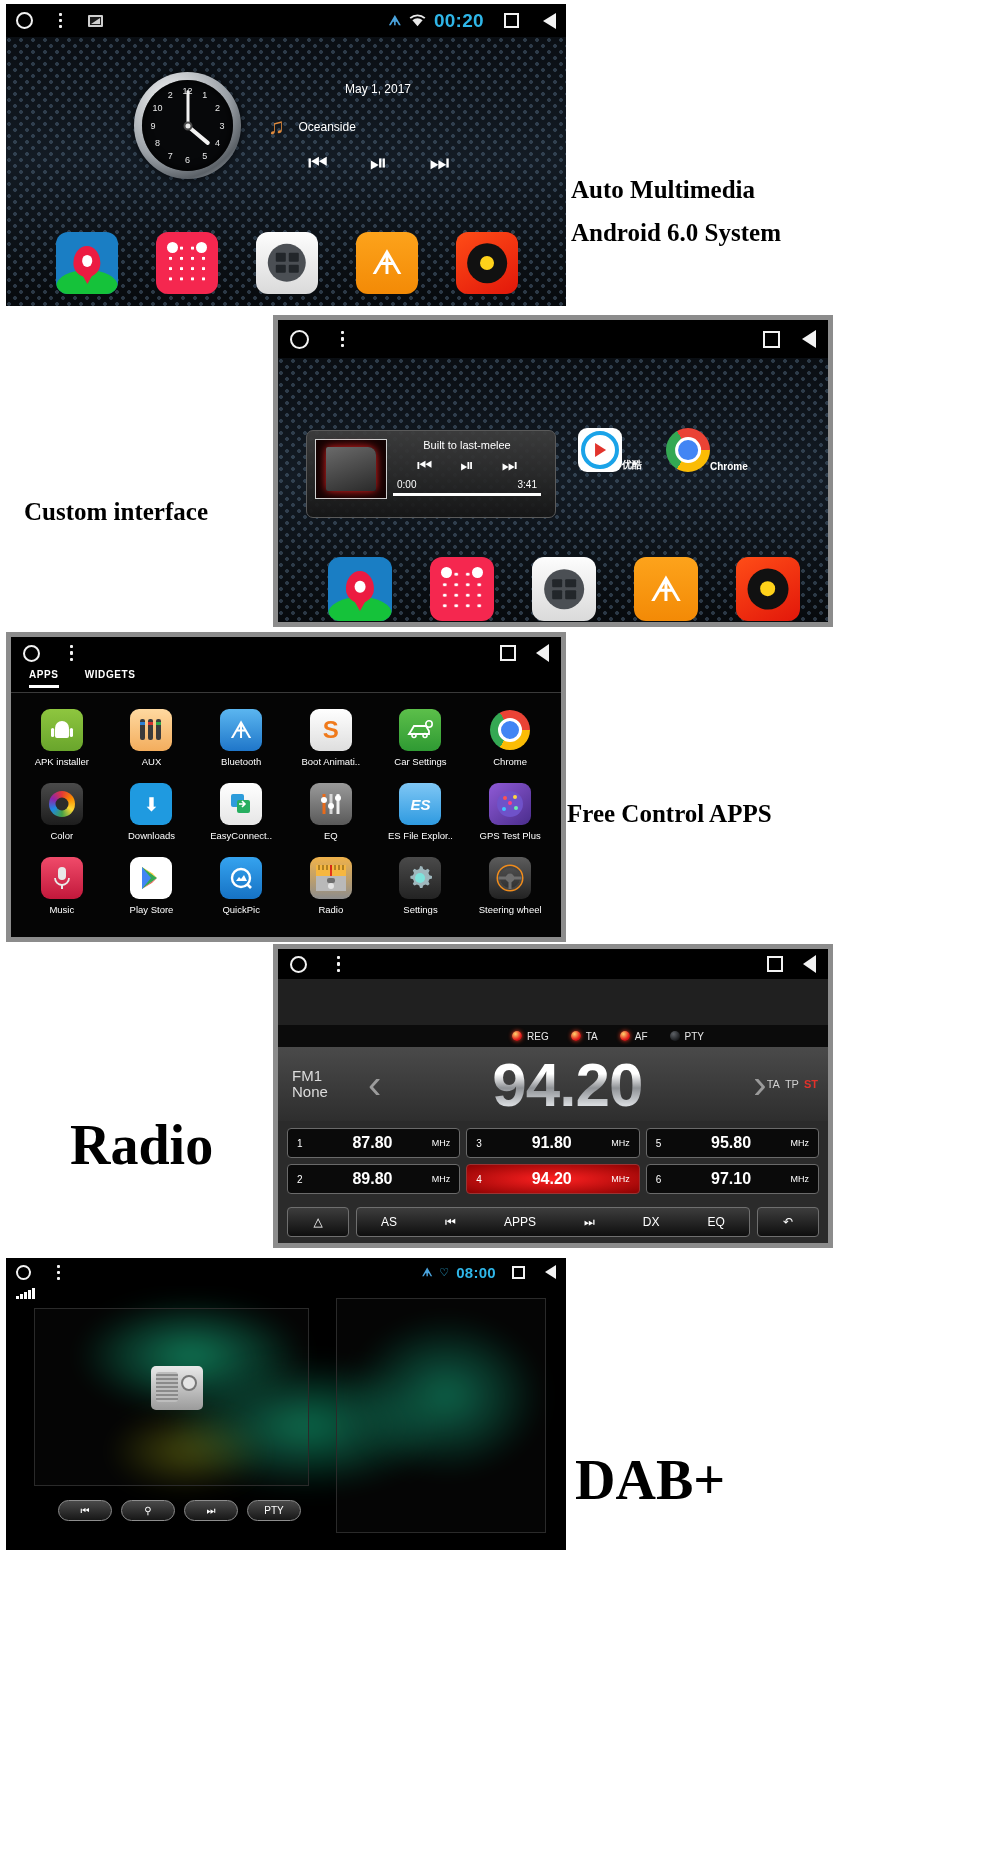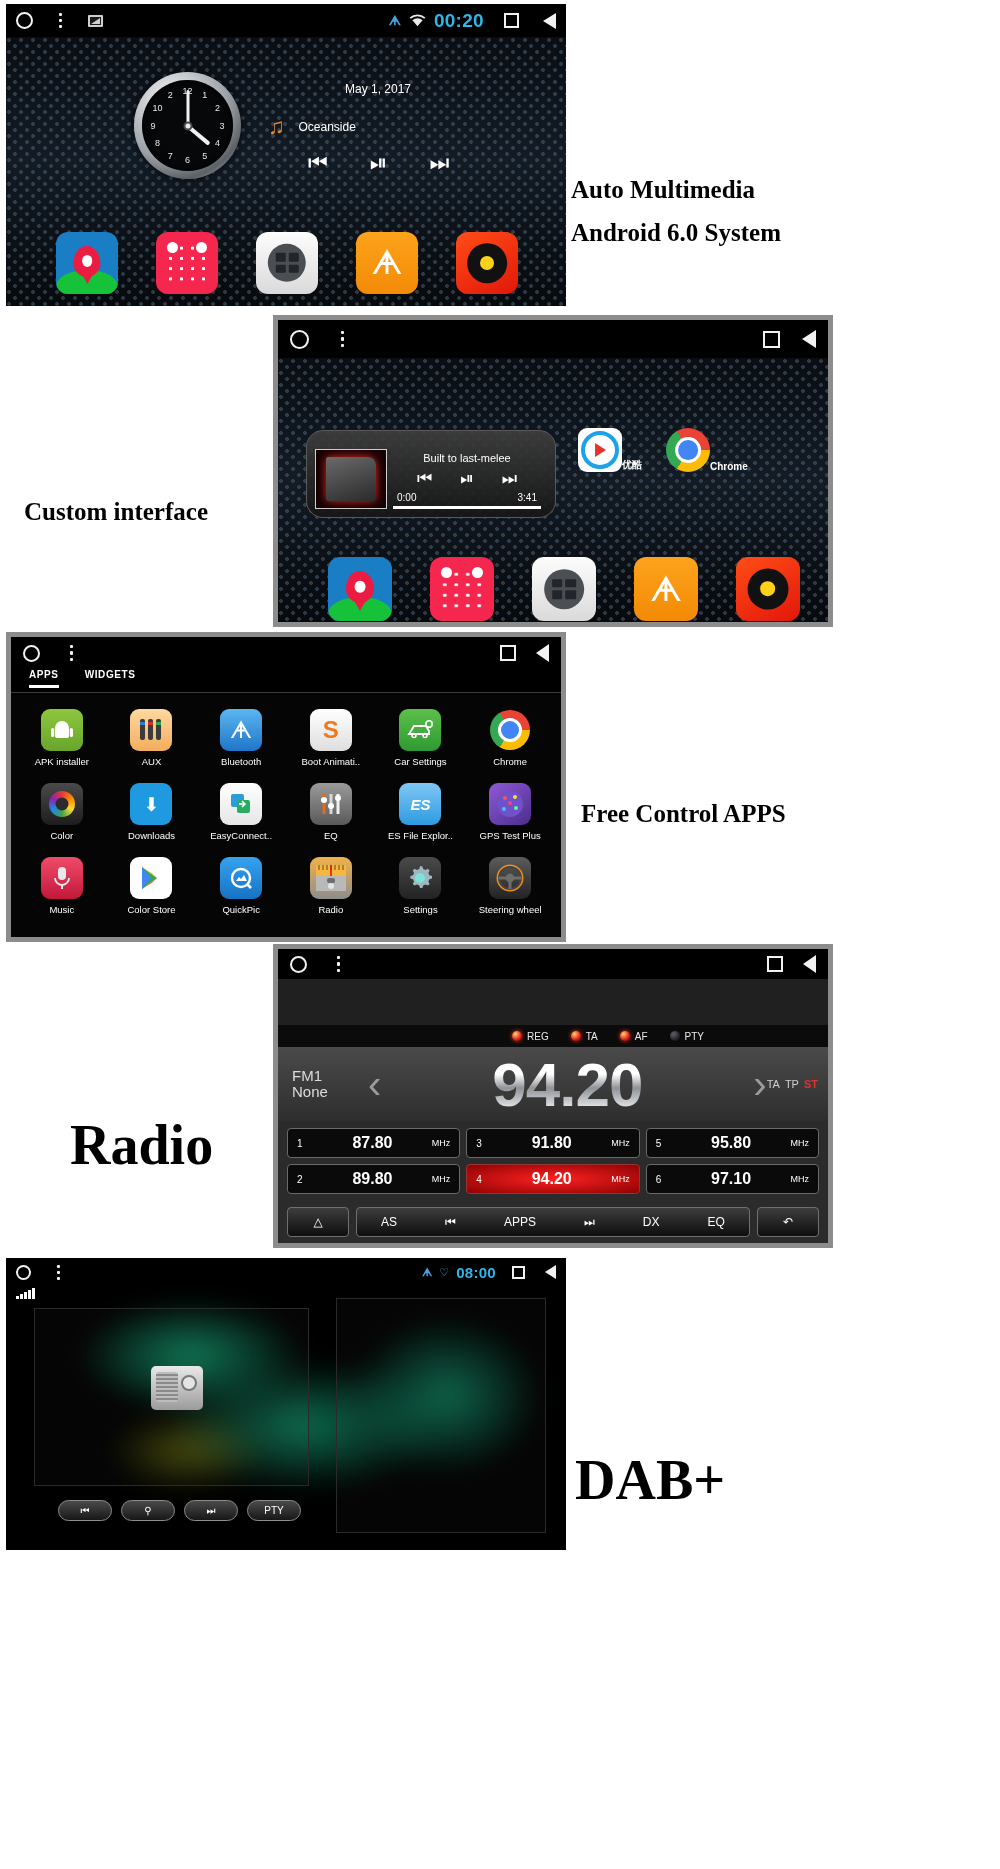--- a/index.html
+++ b/index.html
@@ -95,23 +95,23 @@
   .clockw .pin{ position:absolute; left:50%; top:50%; transform:translate(-50%,-50%);
     width:9px; height:9px; border-radius:50%; background:#e9e9e9; border:2px solid #4a4a4a;}
 
   .homeinfo { position:absolute; color:#fff; }
   .homeinfo .date { font-size:12px; }
   .homeinfo .song { font-size:12px; }
   .mctrl { display:flex; align-items:center; color:#fff; }
 
   
   .mplayer {
-    position:absolute; border:1px solid #5a5a5a; border-radius:17px;
+    position:absolute; border:1px solid #5a5a5a; border-radius:7px;
     background:linear-gradient(180deg, rgba(62,62,62,.93), rgba(22,22,22,.93));
-    display:flex; align-items:flex-end; padding:8px;
+    display:flex; align-items:flex-start; padding:8px;
   }
   .mplayer .art{ width:72px; height:60px; flex:none; border:1px solid #cfcfcf;
     background:radial-gradient(circle at 50% 50%, #4b0c0c, #140303 70%); position:relative; }
   .mplayer .art .folder{ position:absolute; inset:12% 14%;
     background:linear-gradient(160deg,#6a6a6a,#2a2a2a); border-radius:2px 8px 2px 2px;
     box-shadow:0 0 9px rgba(255,40,40,.85); }
   .mplayer .meta{ flex:1; text-align:center; color:#fff; }
   .mplayer .title{ font-size:11px; margin-bottom:5px; }
   .mplayer .btns{ display:flex; justify-content:center; gap:28px; margin-bottom:3px; }
   .mplayer .times{ display:flex; justify-content:space-between; font-size:10px; padding:0 10px; }
@@ -553,21 +553,21 @@
 
     <div class="appcell">
       <span class="sq a-play">
         <svg width="24" height="26" viewBox="0 0 24 26">
           <path d="M3 2 L18 13 L3 24 Z" fill="#34a853"></path>
           <path d="M3 2 L12 13 L3 24 Z" fill="#4285f4"></path>
           <path d="M13.2 8.2 L18 13 L3 2 Z" fill="#fbbc05" opacity=".9"></path>
           <path d="M13.2 17.8 L18 13 L3 24 Z" fill="#ea4335" opacity=".9"></path>
         </svg>
       </span>
-      <span class="nm">Color Store</span>
+      <span class="nm">Play Store</span>
     </div>
 
     <div class="appcell">
       <span class="sq a-qp">
         <svg width="26" height="26" viewBox="0 0 26 26">
           <circle cx="13" cy="13" r="9" fill="none" stroke="#fff" stroke-width="2.4"></circle>
           <path d="M19 19 L23 23" stroke="#fff" stroke-width="2.6"></path>
           <path d="M8 16 l3-4 2 2 3-4 3 6 z" fill="#fff"></path>
         </svg>
       </span>
@@ -614,21 +614,21 @@
           <circle cx="15" cy="15" r="4.4" fill="#6e6e6e"></circle>
           <rect x="3.5" y="13.5" width="23" height="3" fill="#6e6e6e"></rect>
           <rect x="13.5" y="15" width="3" height="11" fill="#6e6e6e"></rect>
         </svg>
       </span>
       <span class="nm">Steering wheel</span>
     </div>
   </div>
 </div>
 
-<div class="caption" style="left:567px; top:800px; font-size:25px;padding-left:14px;">Free Control APPS</div>
+<div class="caption" style="left:567px; top:800px; font-size:25px;">Free Control APPS</div>
 
 <div class="panel bezel" style="left:273px; top:944px; width:560px; height:304px; background:#202020;">
 
   <div class="statusbar" style="height:30px; padding:0 12px;">
     <div class="sb-left" style="gap:30px;">
       <span class="ico-circle" style="width:17px;height:17px;"></span>
       <span class="ico-dots" style="height:17px;">
         <i style="width:3.2px;height:3.2px;"></i>
           <i style="width:3.2px;height:3.2px;"></i>
           <i style="width:3.2px;height:3.2px;"></i>

